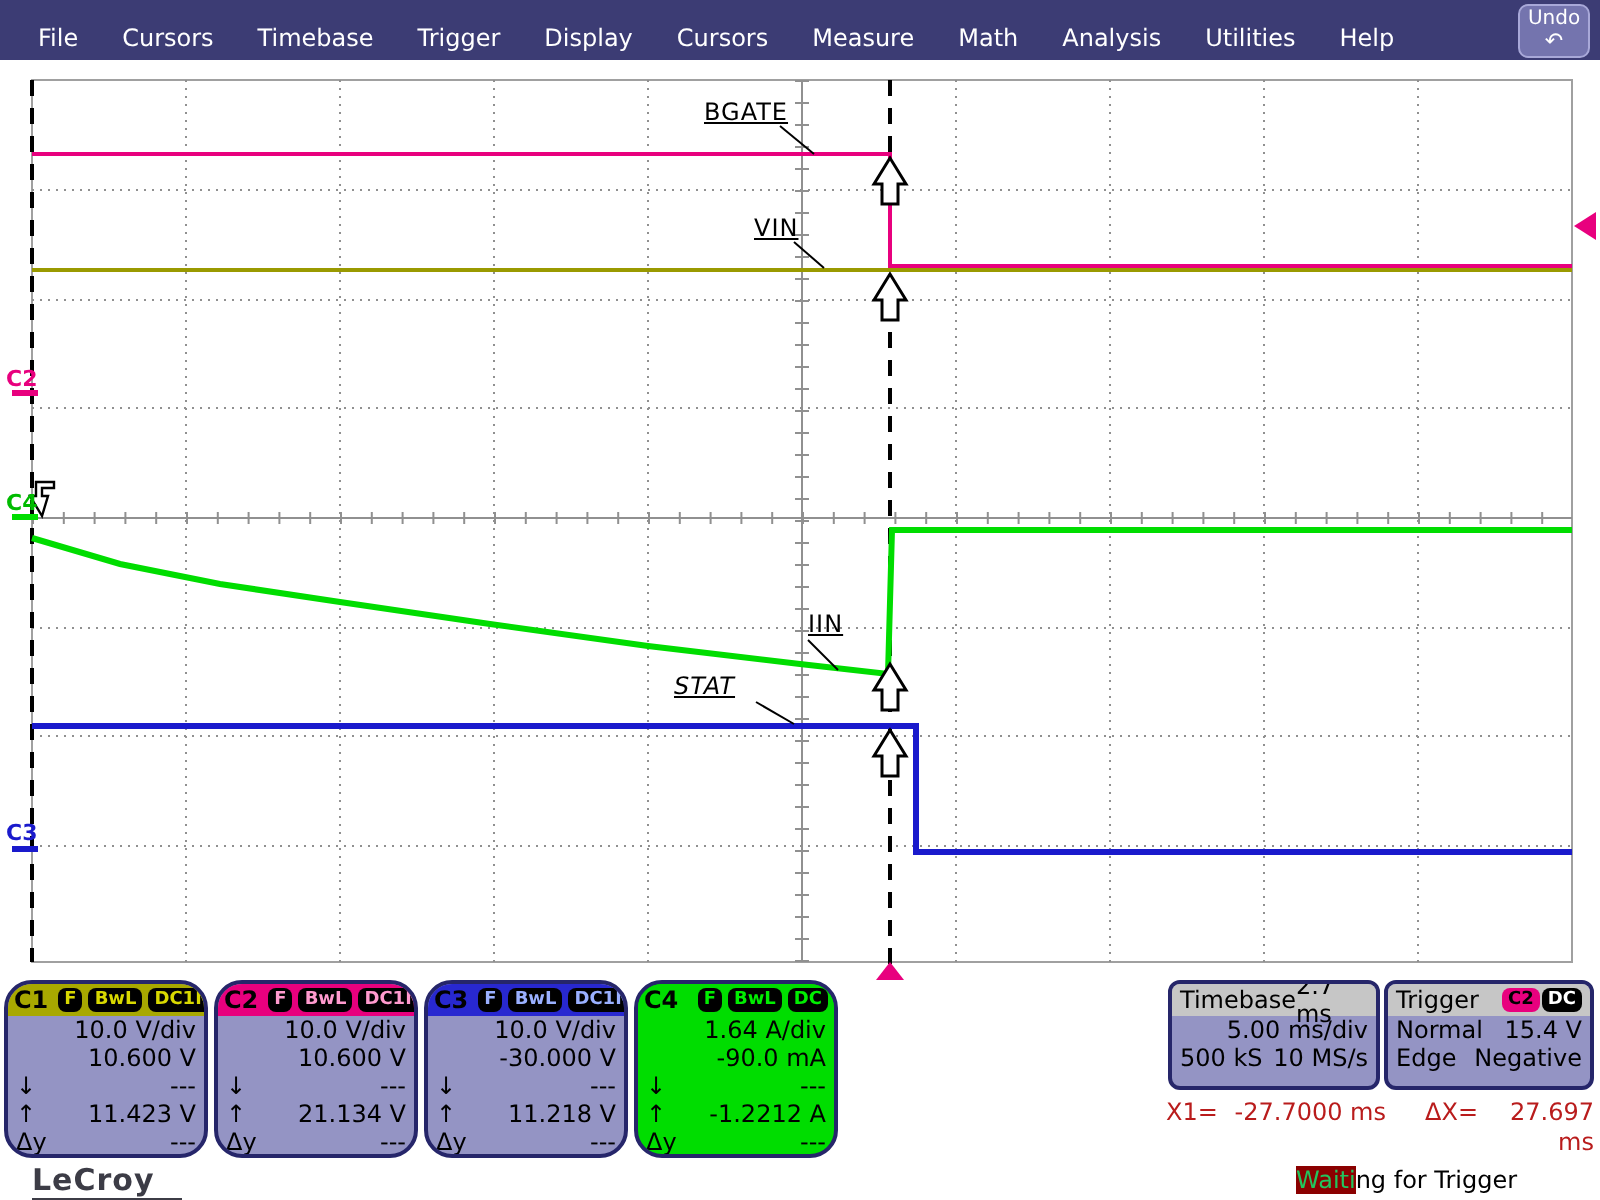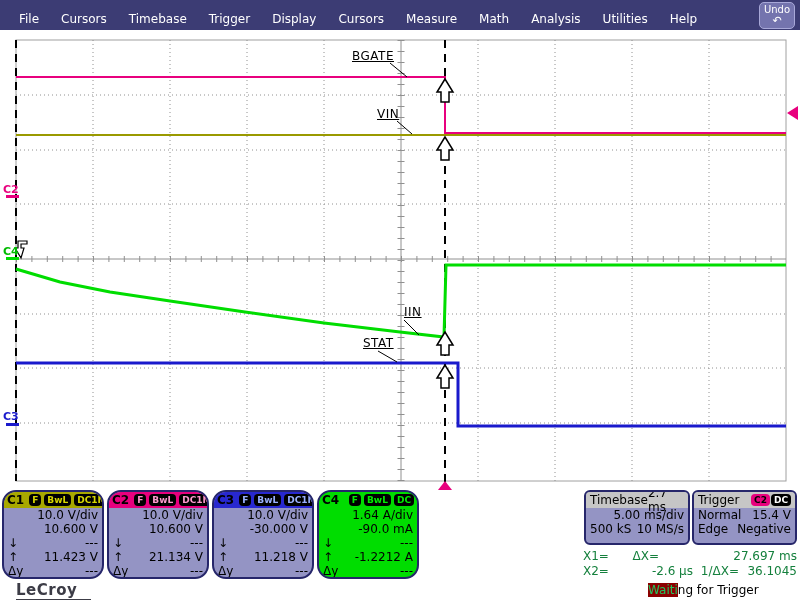--- a/index.html
+++ b/index.html
@@ -50,21 +50,21 @@
     position:absolute; top:490px; width:106px; height:55px;
     background:#9494c4; border:2px solid #26266a; border-radius:6px; overflow:hidden;
     font-size:12px; color:#000;
   }
   .sysbox .hdr {
     height:16px; background:#c6c6c6; display:flex; align-items:center;
     justify-content:space-between; padding:0 4px; font-size:12px;
   }
   .cursor-readout {
     position:absolute; left:583px; top:549px; width:214px; height:30px;
-    font-size:12px; color:#15803d;
+    font-size:12px; color:#b91c1c;
   }
   .cr-line { display:flex; line-height:15px; }
   .cr-line .lab1 { width:30px; }
   .cr-line .v1 { width:80px; text-align:right; }
   .cr-line .lab2 { width:42px; text-align:right; margin-left:4px; }
   .cr-line .v2 { flex:1; text-align:right; }
 
   
   .footer { position:absolute; left:8px; top:580px; width:800px; height:20px; background:#fff;text-align:right; }
   .logo {
@@ -159,21 +159,21 @@
 
     <path d="M438,454 h14 l-7,-9 z" fill="#e8007e"></path>
 
     <path d="M798,70 v14 l-11,-7 z" fill="#e8007e"></path>
   </svg>
 
   
   <div class="trace-label" style="left:352px; top:13px;">BGATE</div>
   <div class="trace-label" style="left:377px; top:71px;">VIN</div>
   <div class="trace-label" style="left:388px; top:269px;margin-left:16px;">IIN</div>
-  <div class="trace-label" style="left:363px; top:300px;">STAT</div>
+  <div class="trace-label" style="left:337px; top:300px;font-style:italic;">STAT</div>
 
   
   <div class="chan-marker" style="left:3px; top:147px; color:#e8007e;">C2</div>
   <div class="chan-marker" style="left:3px; top:209px; color:#00bb00;">C4</div>
   <div class="chan-marker" style="left:3px; top:374px; color:#1a1acc;">C3</div>
 </div>
 
 <div class="descbox" style="left:2px;">
   <div class="hdr" style="background:#a8a800;">
     <span>C1</span>
@@ -314,20 +314,21 @@
   </div>
   <div class="brow">
     <span>Edge</span>
     <span class="val">Negative</span>
   </div>
 </div>
 
 <div class="cursor-readout">
   <div class="cr-line">
     <span class="lab1">X1=</span>
+    <span class="v1">-27.7000 ms</span>
     <span class="lab2">ΔX=</span>
     <span class="v2">27.697 ms</span>
   </div>
   <div class="cr-line">
     <span class="lab1">X2=</span>
     <span class="v1">-2.6 µs</span>
     <span class="lab2">1/ΔX=</span>
     <span class="v2">36.1045 Hz</span>
   </div>
 </div>

